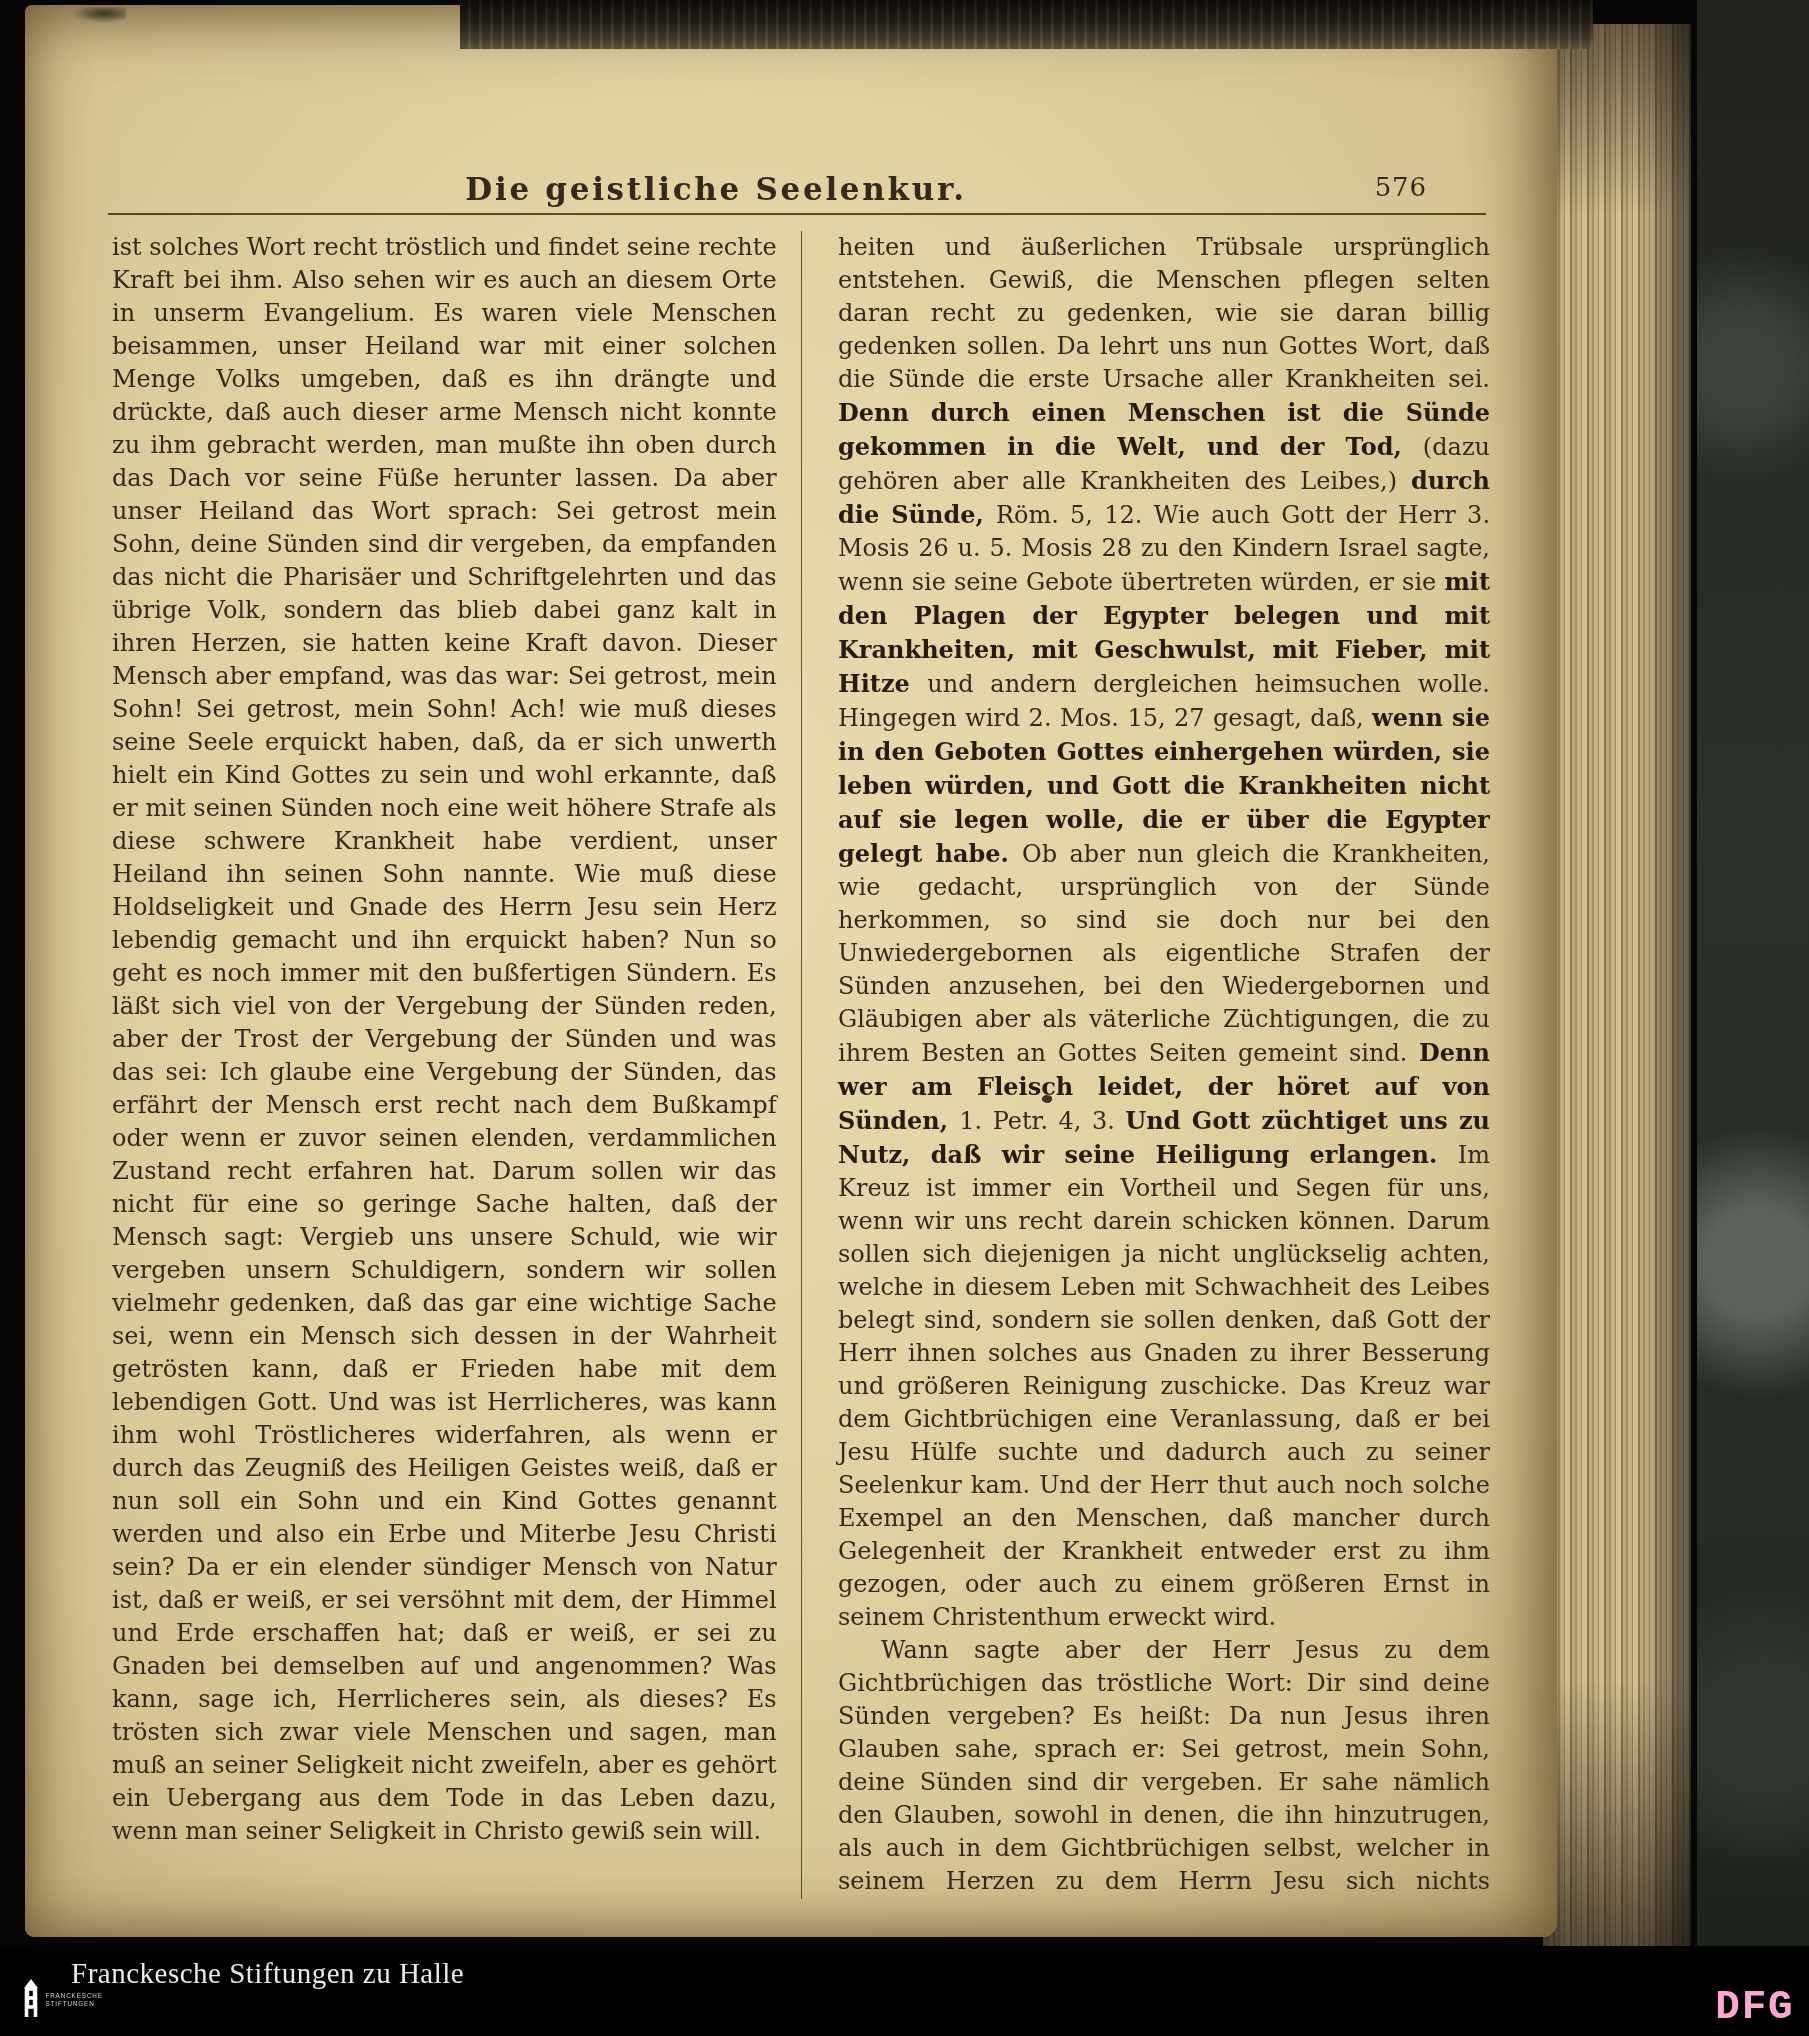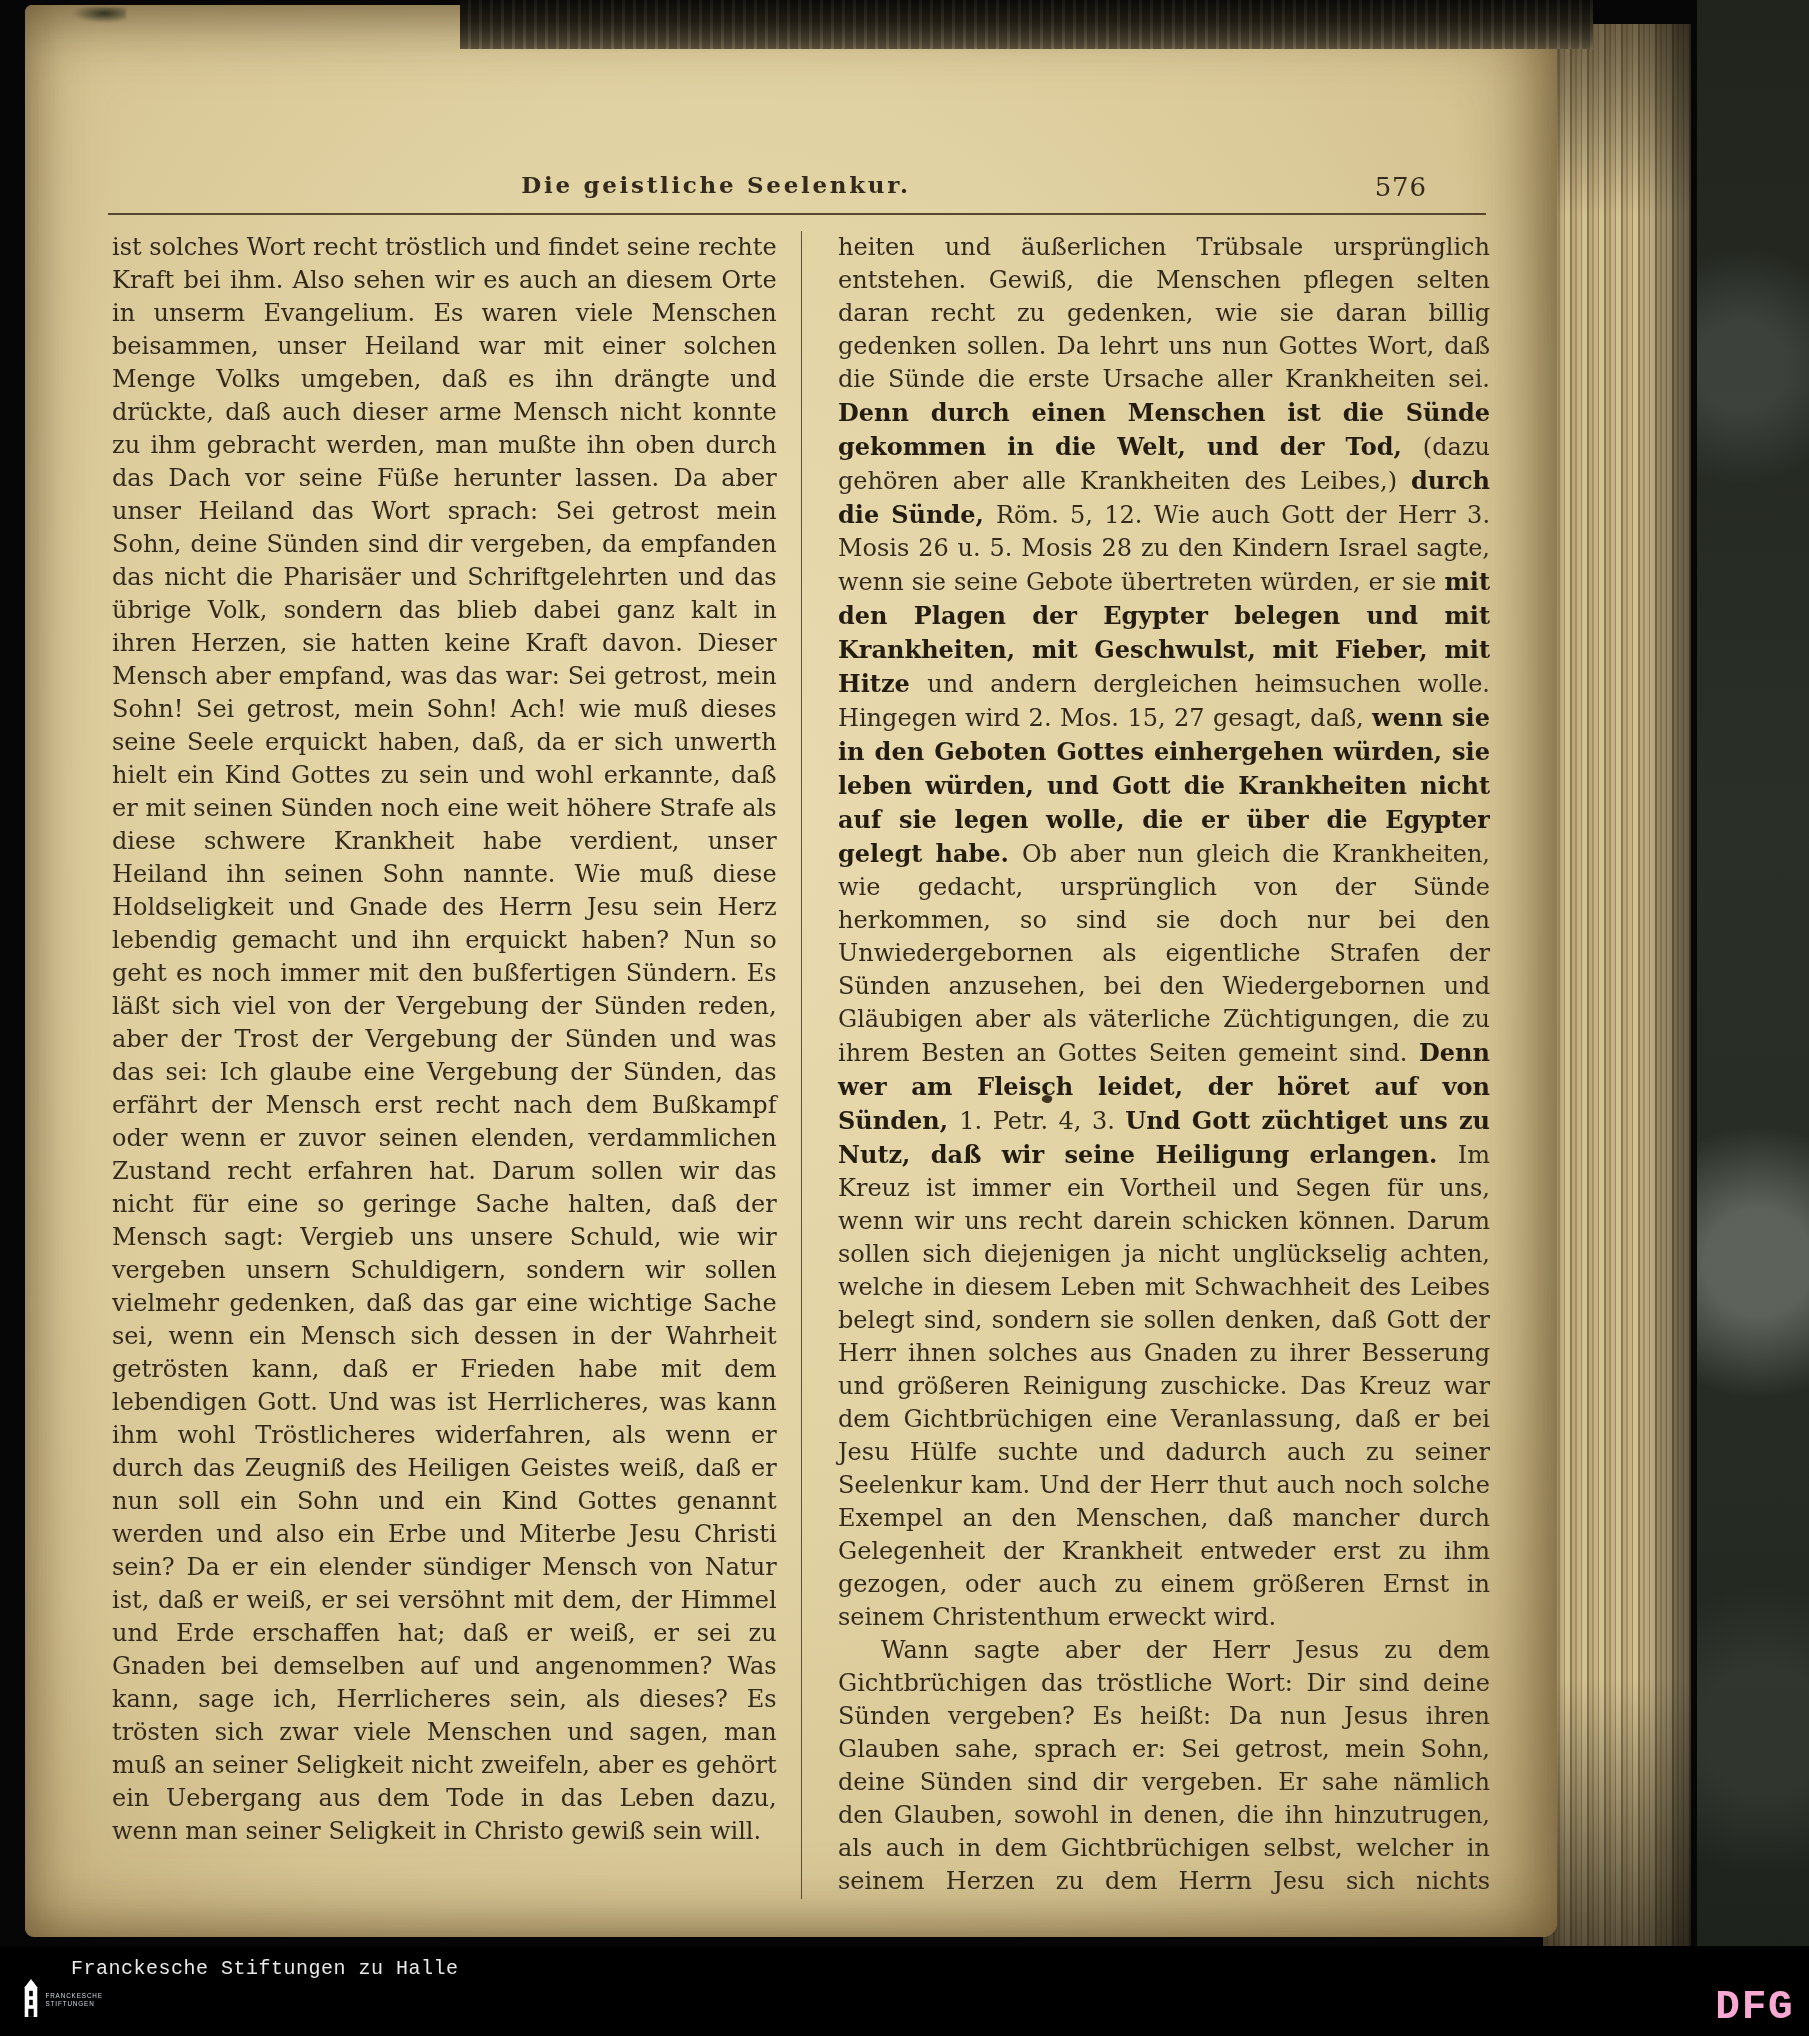--- a/index.html
+++ b/index.html
@@ -64,21 +64,21 @@
   }
   .ink-dot{
     position:absolute;left:1017px;top:1090px;width:10px;height:8.1px;
     background:#221808;border-radius:60% 40% 55% 45%;
     transform:rotate(18deg);opacity:.85;
   }
 
   .header{position:absolute;top:166px;left:90px;right:78px;height:33px;}
   .title{
     display:block;text-align:center;position:relative;left:-81px;
-    font-size:23px;letter-spacing:2.7px;color:var(--ink,#342a1c);
+    font-size:31px;letter-spacing:2.7px;color:var(--ink,#342a1c);
     font-weight:600;
   }
   .pnum{
     position:absolute;right:52px;top:0.9px;
     font-size:26px;color:var(--ink,#342a1c);letter-spacing:0.9px;
   }
   .rule{
     position:absolute;top:208px;left:83px;right:71px;height:0;
     border-top:2.7px solid rgba(62,47,26,.85);
   }
@@ -97,22 +97,22 @@
   .bold{font-weight:700;color:#241c10;}
 
   
   .footer{
     position:absolute;left:0;right:0;bottom:0;height:90px;
     background:var(--footer_bg,#000);z-index:10;
   }
   .institution{
     position:absolute;left:71px;top:11px;
     color:var(--footer_text,#e9e9e9);
-    font-family:Liberation Mono, monospace;
-    font-size:20px;letter-spacing:0.5px;
+    font-family:Liberation Serif, serif;
+    font-size:29px;letter-spacing:0.5px;
   }
   .logo{position:absolute;left:22px;top:33px;display:flex;gap:5.4px;align-items:flex-start;}
   .logo svg{display:block;}
   .logo-caption{
     color:#cfd6e0;font-family:"Liberation Sans", sans-serif;
     font-size:6.3px;letter-spacing:0.9px;line-height:8.1px;margin-top:12.7px;
   }
   .dfg{
     position:absolute;right:14.5px;top:38px;
     color:#f9a8d4;font-family:Liberation Mono, monospace;

